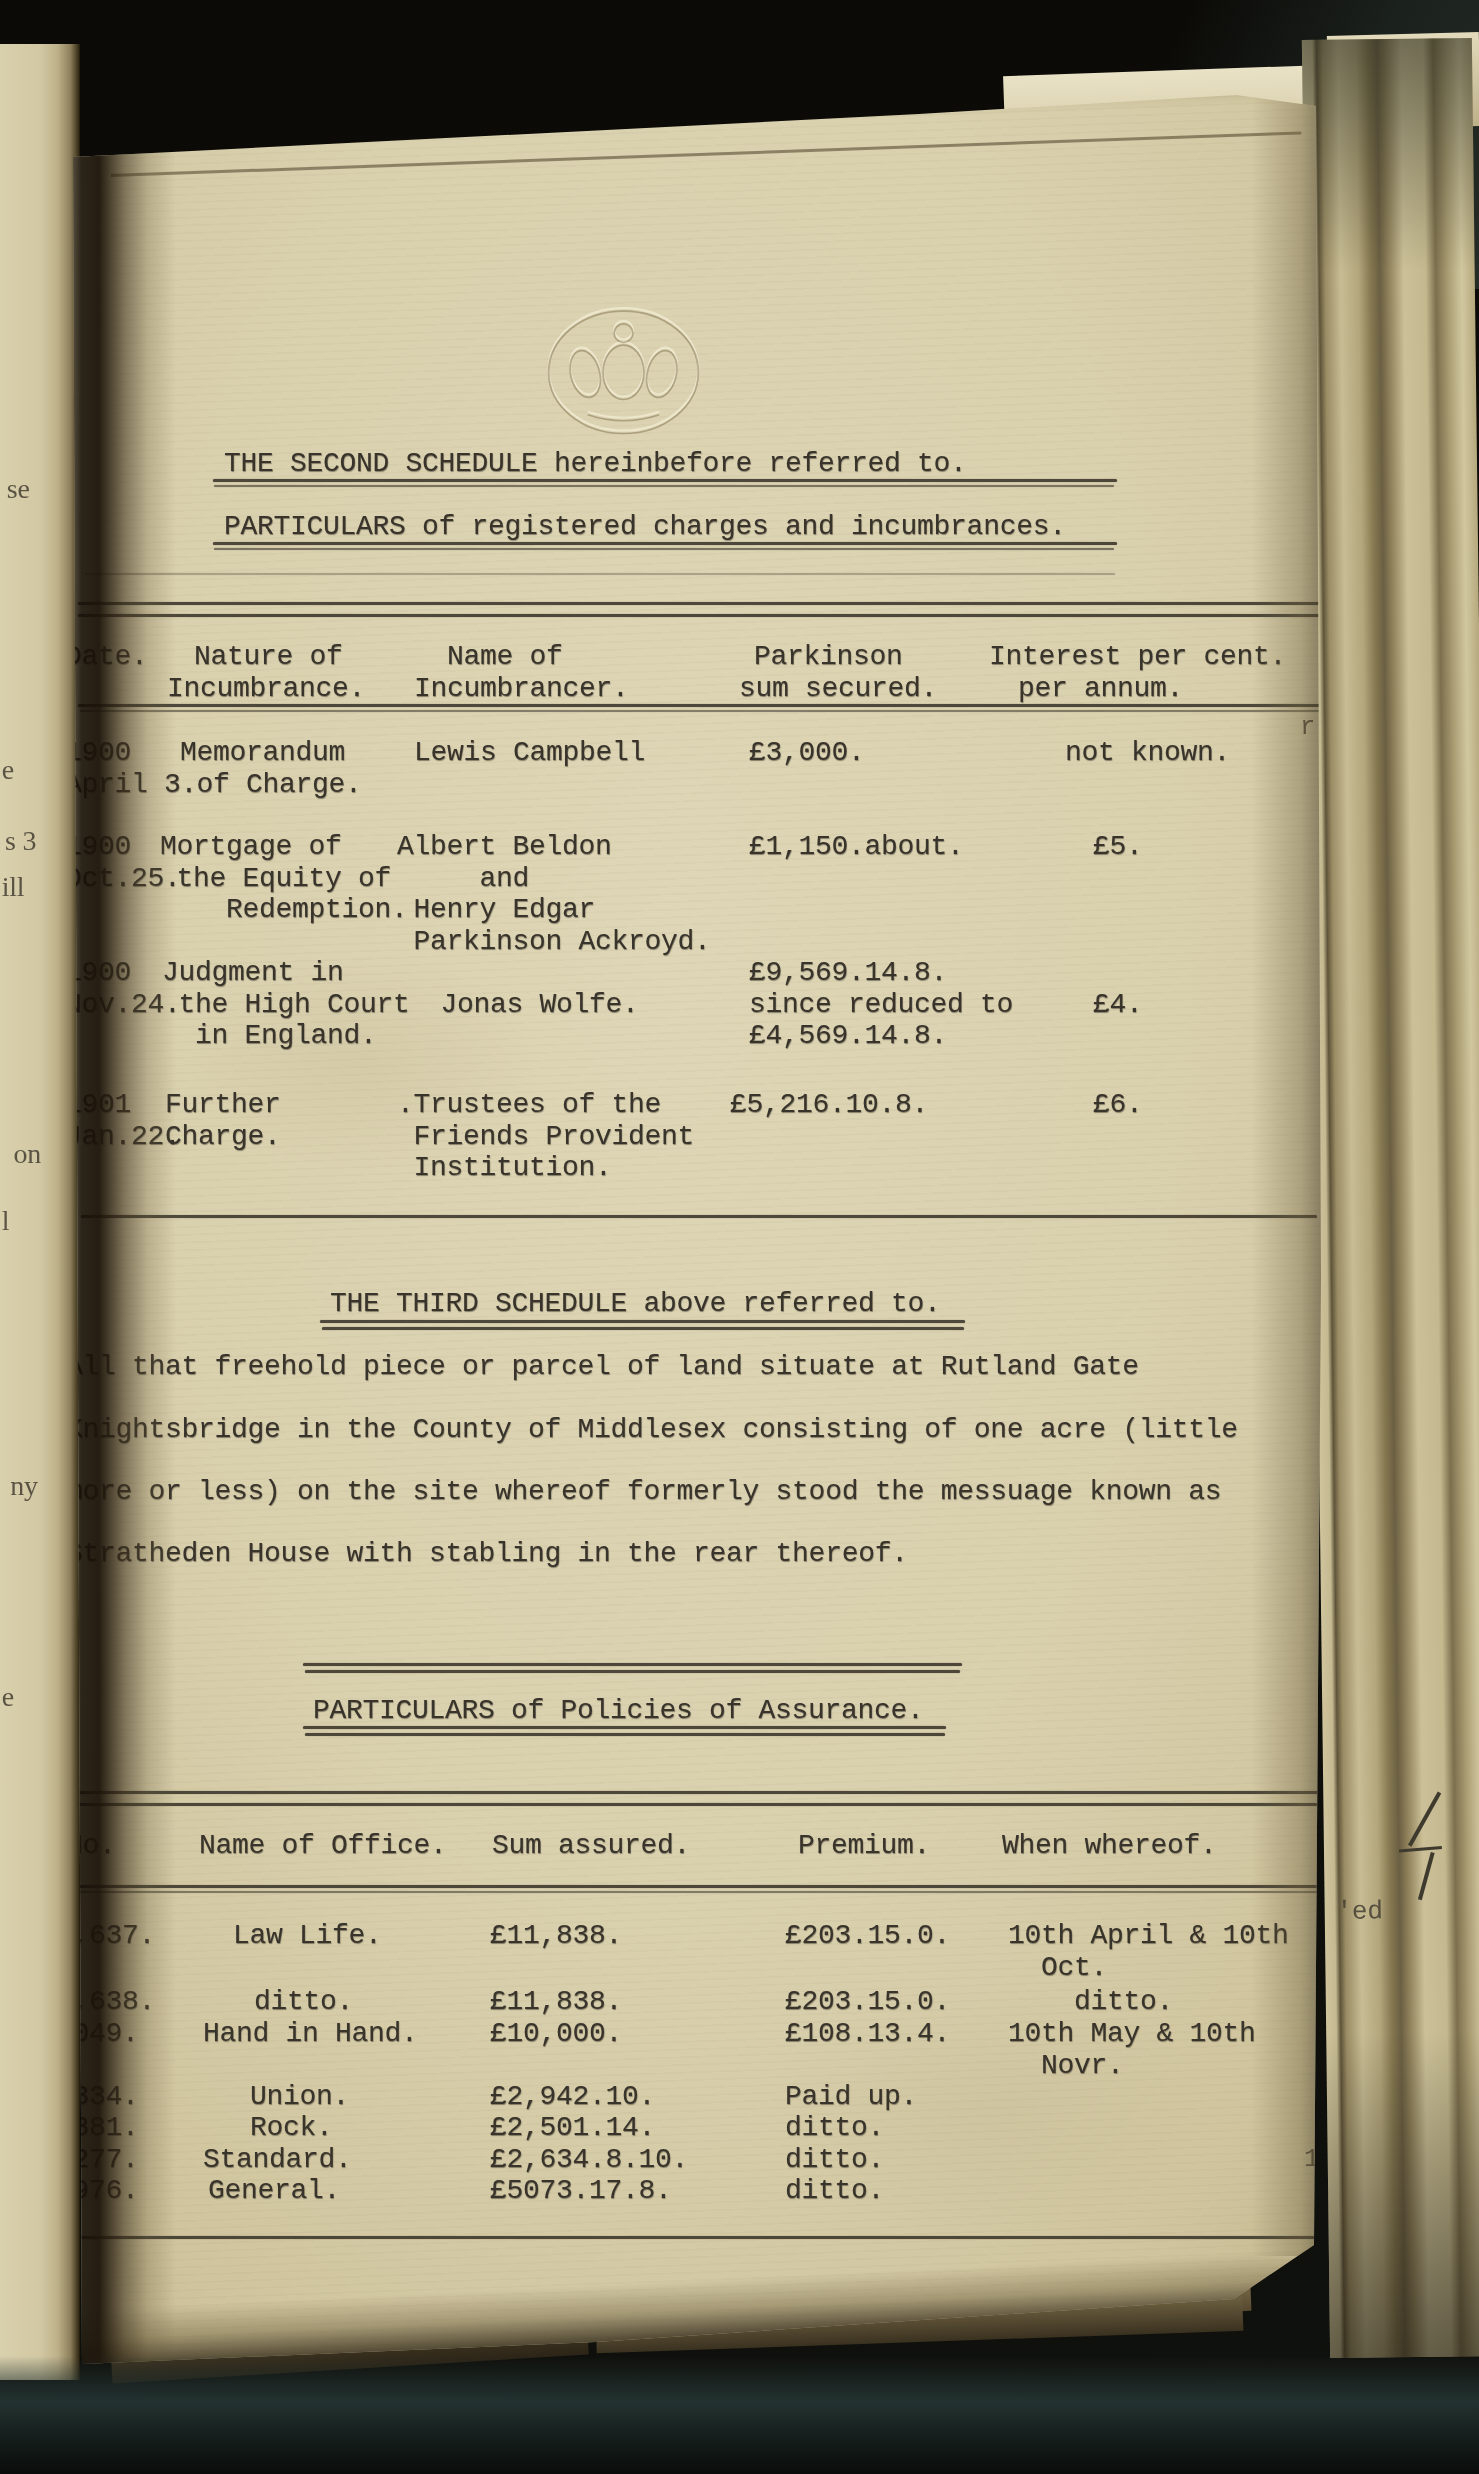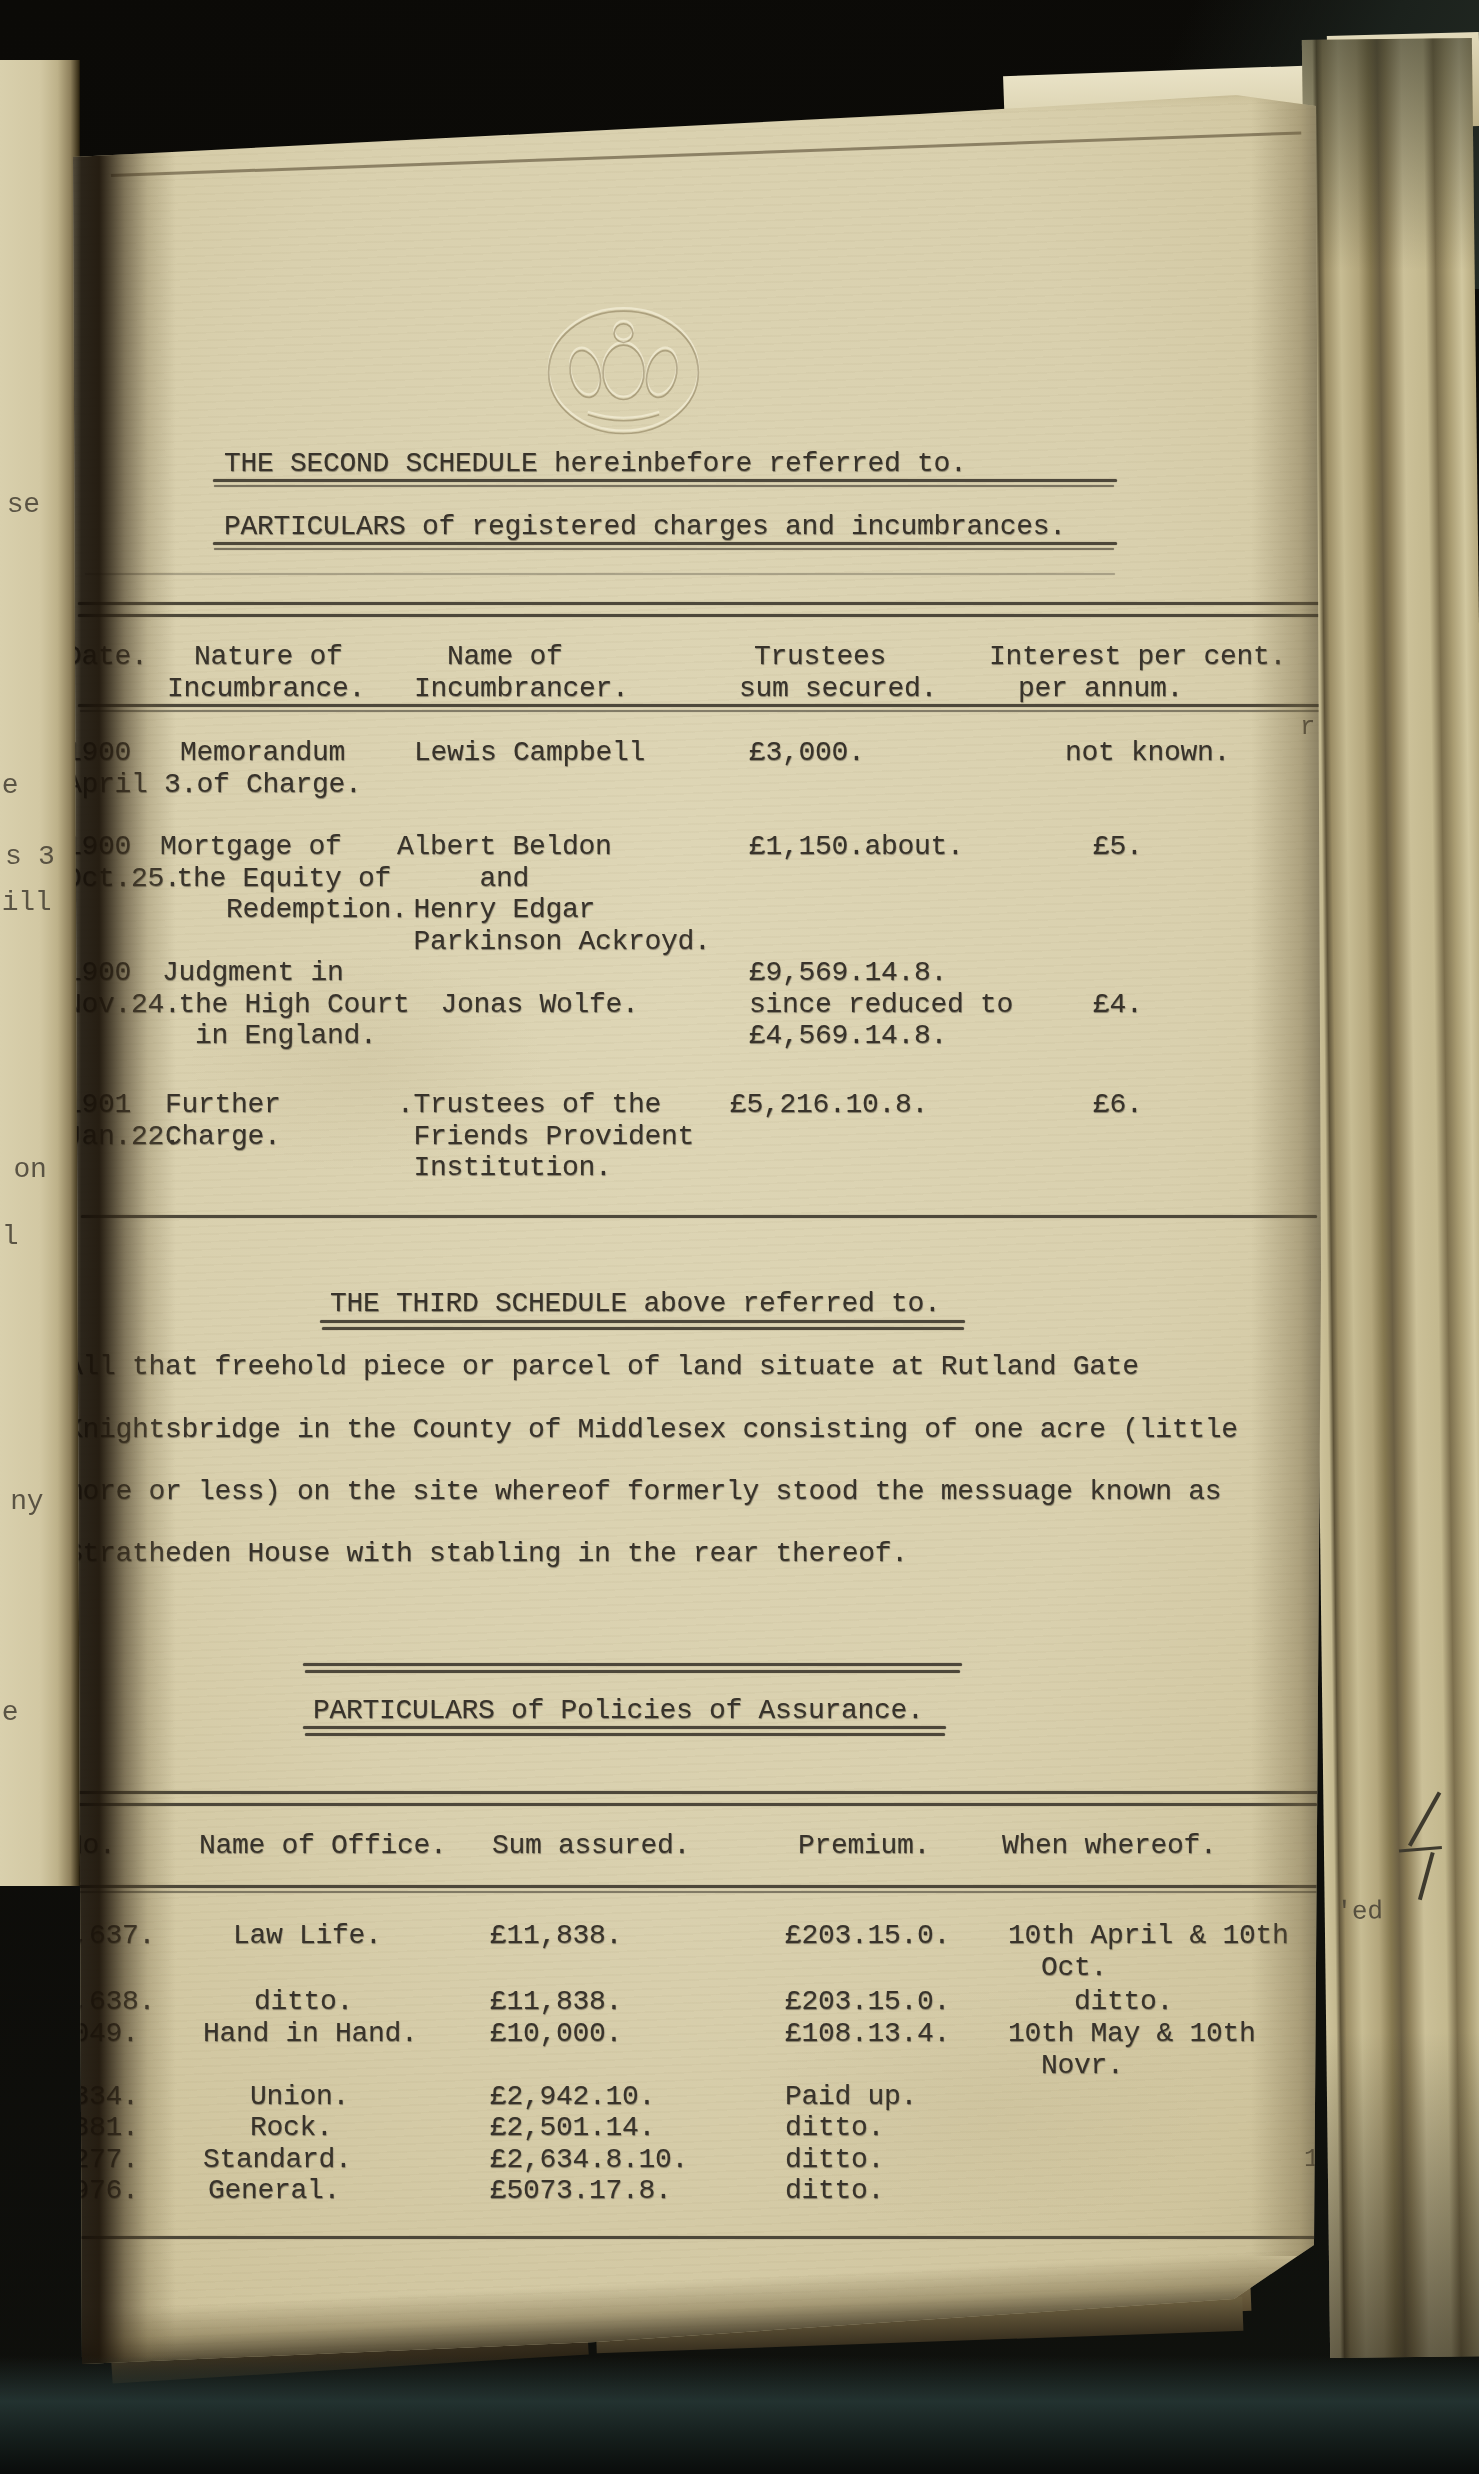--- a/index.html
+++ b/index.html
@@ -5,22 +5,22 @@
   html,body{margin:0;padding:0;background:#070605;}
   .scene{position:relative;width:1480px;height:2475px;overflow:hidden;
          background:linear-gradient(160deg,#0b0a07 0%,#0d0c09 55%,#10120e 100%);
          font-family:"Liberation Mono","DejaVu Sans Mono",monospace;}
   
   .bg-topright{position:absolute;left:1089px;top:0;width:391px;height:289px;
          background:linear-gradient(115deg,rgba(11,10,7,0) 20%,#1b211c 60%,#252c25 100%);}
   .bg-bottom{position:absolute;left:0;top:2356px;width:1480px;height:119px;
          background:linear-gradient(180deg,rgba(10,9,7,0) 0%,#233230 38%,#141d1b 70%,#090b0a 100%);}
   
-  .prev-page{position:absolute;left:0;top:60px;width:80px;height:1826px;
-         background:linear-gradient(90deg,#d9d0ad 0%,#d2c8a3 50%,#bdb189 72%,#8d7f5b 88%,#3a3019 98%,#1c1609 100%);}
+  .prev-page{position:absolute;left:0;top:44px;width:80px;height:2336px;
+         background:linear-gradient(90deg,#d9d0ad 0%,#d2c8a3 50%,#bdb189 72%,#8d7f5b 88%,#3a3019 98%,#1c1609 100%);font-family:Liberation Serif, serif;}
   .frag{position:absolute;font-size:28px;color:#453f33;letter-spacing:-0.3px;opacity:.85;white-space:pre;}
   
   .fore-edge{position:absolute;left:1316px;top:39px;width:170px;height:2318px;transform:rotate(-0.7deg);
          background:linear-gradient(90deg,#cfc49c 0px,#c4b990 10.2px,#5f5439 14.5px,#9a8c64 20.4px,#c7bc93 36px,#b3a67c 54px,#857850 66px,#6b5f43 75px,#8c7e58 83px,#cbc098 99px,#c3b88e 121px,#7c6f4d 131px,#a99c72 143px,#d1c79f 157px,#b5a87d 170px);}
   .fore-edge:before{content:"";position:absolute;inset:0;
          background:linear-gradient(180deg,rgba(40,42,30,.55) 0%,rgba(40,42,30,0) 10%,rgba(40,42,30,0) 86%,rgba(30,26,16,.6) 100%);}
   .page-tip-a{position:absolute;left:1004px;top:70px;width:357px;height:60px;transform:rotate(-2deg);
          background:linear-gradient(180deg,#e9e2c6,#d6cda9);}
   .page-tip-b{position:absolute;left:1328px;top:34px;width:152px;height:94px;transform:rotate(-1.5deg);
          background:linear-gradient(180deg,#e2dabb,#bdb189);}
@@ -128,21 +128,21 @@
     <div class="rule" style="left:85px;top:573px;width:1030px;height:1.7px;opacity:.3"></div>
 
     <div>
       <div class="rule" style="left:78px;top:602px;width:1244px;height:3.4px"></div>
       <div class="rule" style="left:78px;top:614px;width:1242px;height:2.6px"></div>
 
       <div class="row" style="top:641px">
         <div class="cell t" style="left:65px">Date.</div>
         <div class="cell t" style="left:194px">Nature of</div>
         <div class="cell t" style="left:447px">Name of</div>
-        <div class="cell t" style="left:754px">Trustees</div>
+        <div class="cell t" style="left:754px">Parkinson</div>
         <div class="cell t" style="left:989px">Interest per cent.</div>
       </div>
       <div class="row" style="top:673px">
         <div class="cell t" style="left:167px">Incumbrance.</div>
         <div class="cell t" style="left:414px">Incumbrancer.</div>
         <div class="cell t" style="left:739px">sum secured.</div>
         <div class="cell t" style="left:1018px">per annum.</div>
       </div>
       <div class="rule" style="left:78px;top:704px;width:1242px;height:3.4px"></div>
       <div class="rule" style="left:80px;top:710px;width:1239px;height:1.7px;opacity:.55"></div>

